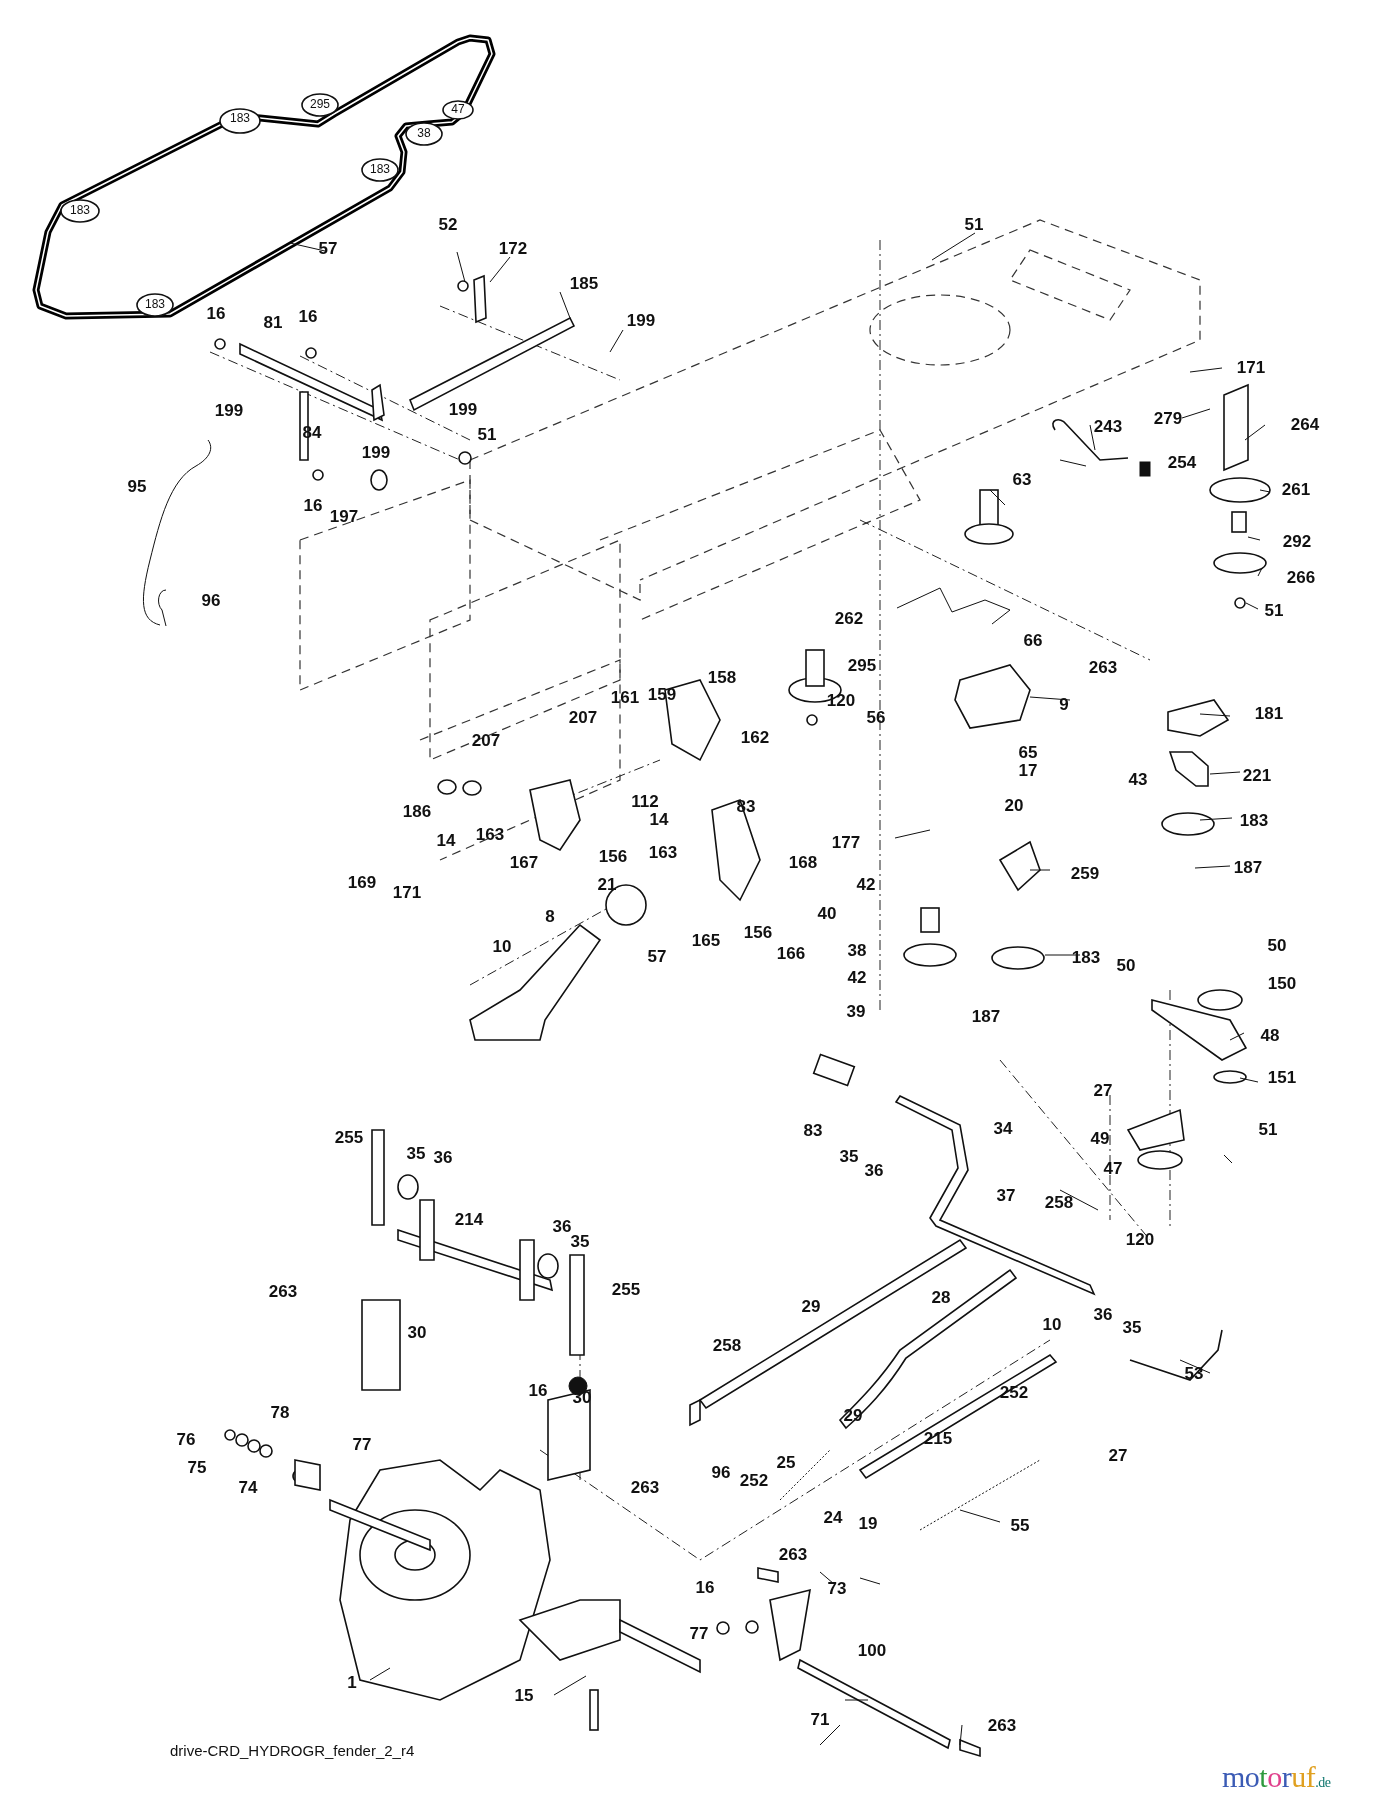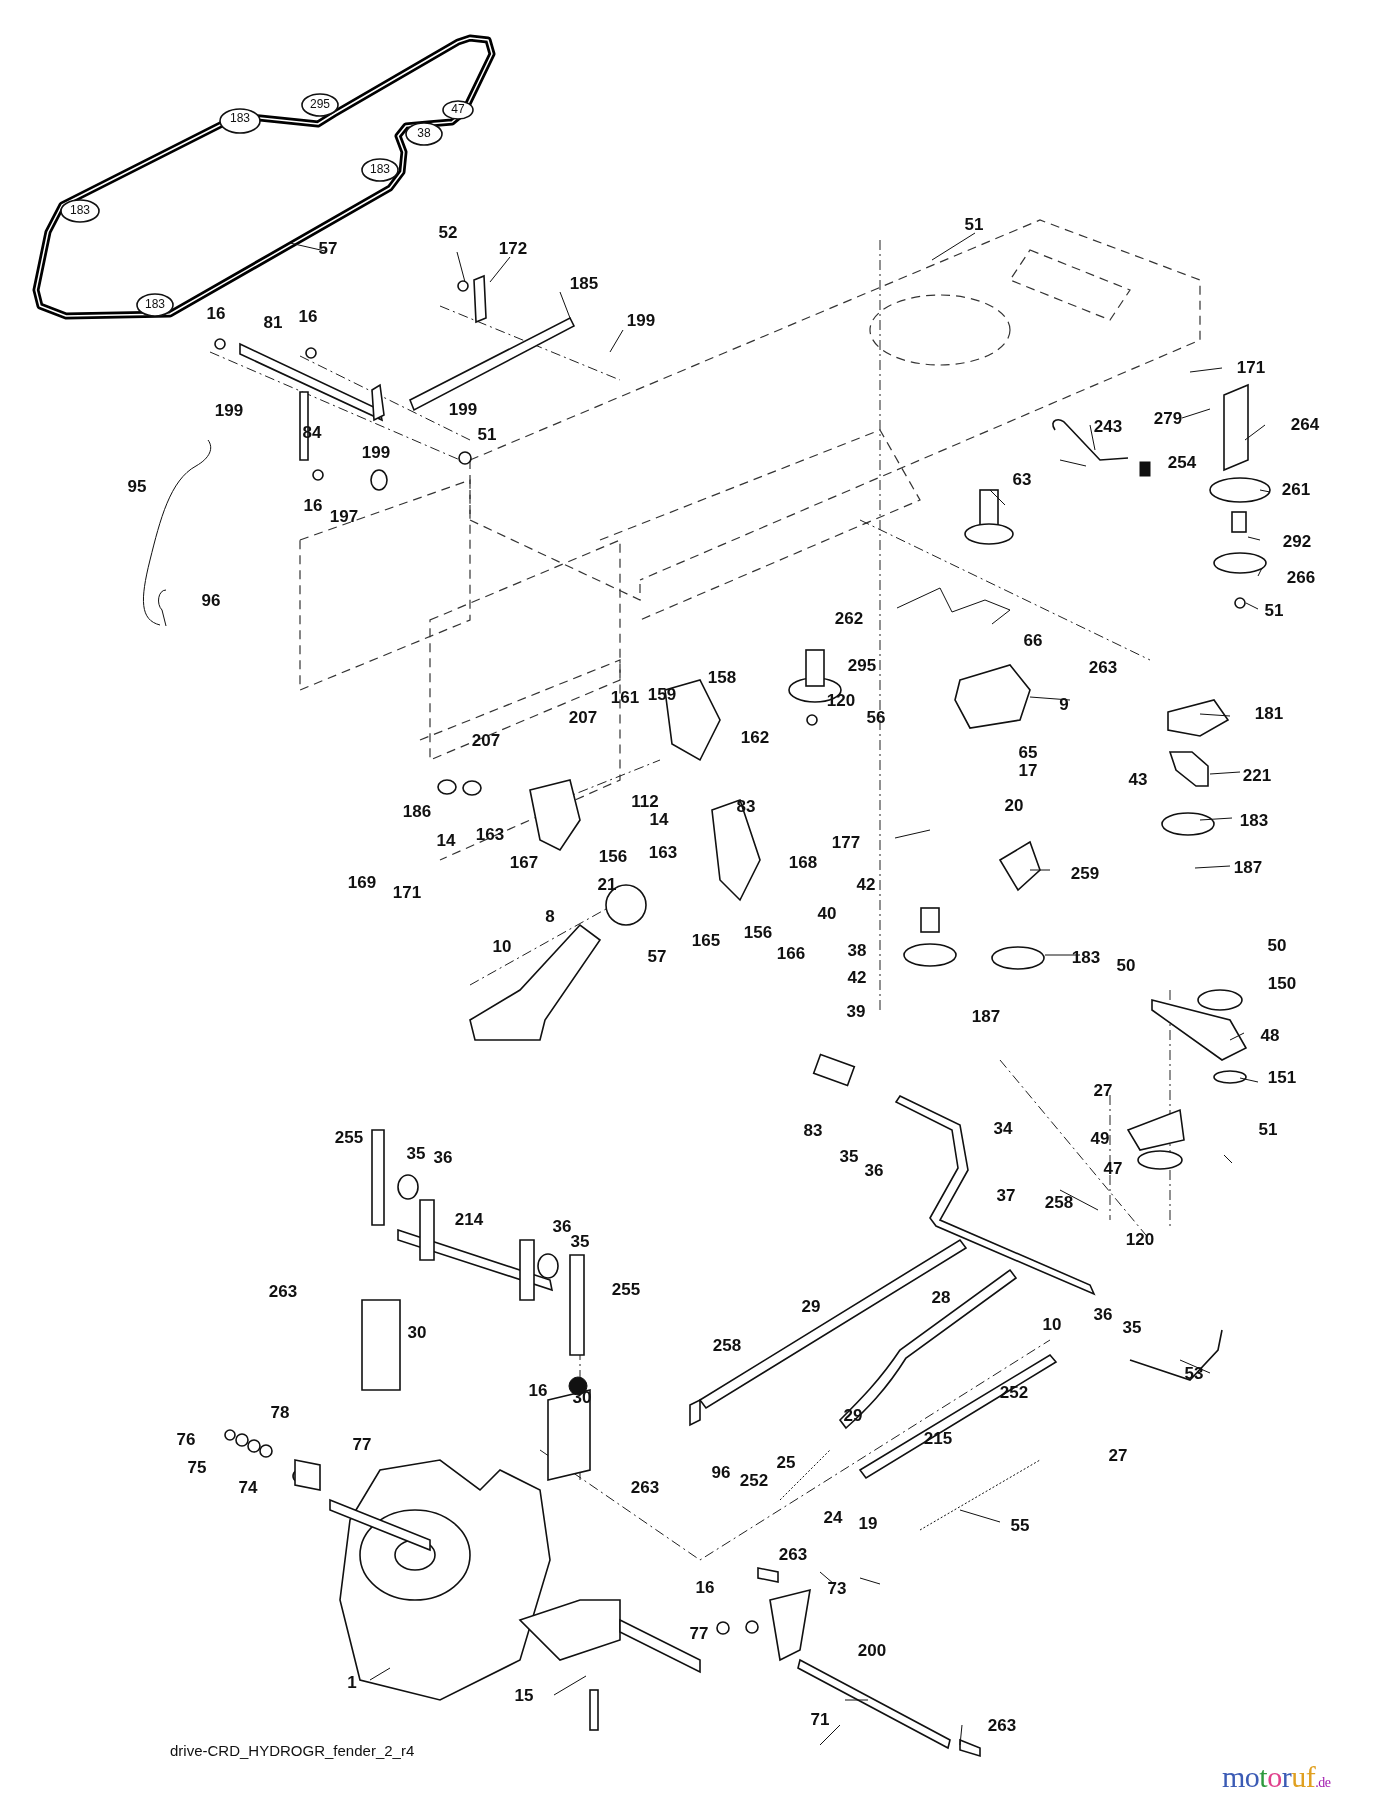--- a/index.html
+++ b/index.html
@@ -3,21 +3,21 @@
 <meta charset="utf-8">
 <style>
   html, body { margin: 0; padding: 0; background: #ffffff; }
   #stage { position: relative; width: 1382px; height: 1800px; overflow: hidden; background: #fff; font-family: "Liberation Sans", sans-serif; }
   #art { position: absolute; left: 0; top: 0; width: 1382px; height: 1800px; }
   .lbl { position: absolute; font-family: "Liberation Sans", sans-serif; font-weight: bold; font-size: 17px; color: #111; line-height: 1; white-space: nowrap; transform: translate(-50%, -50%); cursor: pointer; }
   .belt-lbl { position: absolute; font-family: "Liberation Sans", sans-serif; font-size: 12px; color: #111; transform: translate(-50%, -50%); }
   #caption { position: absolute; left: 170px; top: 1742px; font-family: "Liberation Sans", sans-serif; font-size: 15px; color: #111; }
   #watermark { position: absolute; left: 1222px; top: 1760px; font-family: "Liberation Serif", serif; font-size: 30px; letter-spacing: -0.5px; }
   #watermark span { display: inline-block; }
-  #watermark .tld { font-size: 14px; color: #a21caf; }
+  #watermark .tld { font-size: 14px; color: #0f766e; }
   svg .part { fill: #fff; stroke: #111; stroke-width: 1.6; }
   svg .thin { fill: none; stroke: #111; stroke-width: 1; }
   svg .dash { fill: none; stroke: #222; stroke-width: 1; stroke-dasharray: 10 4 2 4; }
   svg .frame { fill: none; stroke: #333; stroke-width: 1.2; stroke-dasharray: 9 6; }
   svg .belt { fill: none; stroke: #000; stroke-width: 7; stroke-linejoin: round; }
   svg .beltin { fill: none; stroke: #fff; stroke-width: 1.5; stroke-linejoin: round; }
   svg .solid { fill: #111; stroke: #111; }
   svg .lead { stroke: #111; stroke-width: 1; fill: none; }
 </style>
 </head>
@@ -224,21 +224,21 @@
 
   <span class="belt-lbl" style="left:240px;top:118px">183</span>
   <span class="belt-lbl" style="left:320px;top:104px">295</span>
   <span class="belt-lbl" style="left:458px;top:109px">47</span>
   <span class="belt-lbl" style="left:424px;top:133px">38</span>
   <span class="belt-lbl" style="left:380px;top:169px">183</span>
   <span class="belt-lbl" style="left:80px;top:210px">183</span>
   <span class="belt-lbl" style="left:155px;top:304px">183</span>
 
   <span class="lbl" style="left:328px;top:248px">57</span>
-  <span class="lbl" style="left:448px;top:232px">52</span>
+  <span class="lbl" style="left:448px;top:224px">52</span>
   <span class="lbl" style="left:513px;top:248px">172</span>
   <span class="lbl" style="left:584px;top:283px">185</span>
   <span class="lbl" style="left:641px;top:320px">199</span>
   <span class="lbl" style="left:216px;top:313px">16</span>
   <span class="lbl" style="left:273px;top:322px">81</span>
   <span class="lbl" style="left:308px;top:316px">16</span>
   <span class="lbl" style="left:229px;top:410px">199</span>
   <span class="lbl" style="left:312px;top:432px">84</span>
   <span class="lbl" style="left:376px;top:452px">199</span>
   <span class="lbl" style="left:463px;top:409px">199</span>
@@ -354,21 +354,21 @@
   <span class="lbl" style="left:721px;top:1472px">96</span>
   <span class="lbl" style="left:754px;top:1480px">252</span>
   <span class="lbl" style="left:645px;top:1487px">263</span>
   <span class="lbl" style="left:833px;top:1517px">24</span>
   <span class="lbl" style="left:868px;top:1523px">19</span>
   <span class="lbl" style="left:1020px;top:1525px">55</span>
   <span class="lbl" style="left:793px;top:1554px">263</span>
   <span class="lbl" style="left:705px;top:1587px">16</span>
   <span class="lbl" style="left:837px;top:1588px">73</span>
   <span class="lbl" style="left:699px;top:1633px">77</span>
-  <span class="lbl" style="left:872px;top:1650px">200</span>
+  <span class="lbl" style="left:872px;top:1650px">100</span>
   <span class="lbl" style="left:352px;top:1682px">1</span>
   <span class="lbl" style="left:524px;top:1695px">15</span>
   <span class="lbl" style="left:820px;top:1719px">71</span>
   <span class="lbl" style="left:1002px;top:1725px">263</span>
 
   <div id="caption">drive-CRD_HYDROGR_fender_2_r4</div>
 
   <div id="watermark">
     <span class="wm-letter" style="color: rgb(59, 91, 181);">m</span><span class="wm-letter" style="color: rgb(59, 91, 181);">o</span><span class="wm-letter" style="color: rgb(46, 154, 62);">t</span><span class="wm-letter" style="color: rgb(224, 64, 140);">o</span><span class="wm-letter" style="color: rgb(59, 91, 181);">r</span><span class="wm-letter" style="color: rgb(224, 160, 32);">u</span><span class="wm-letter" style="color: rgb(224, 160, 32);">f</span><span class="tld">.de</span>
   </div>

